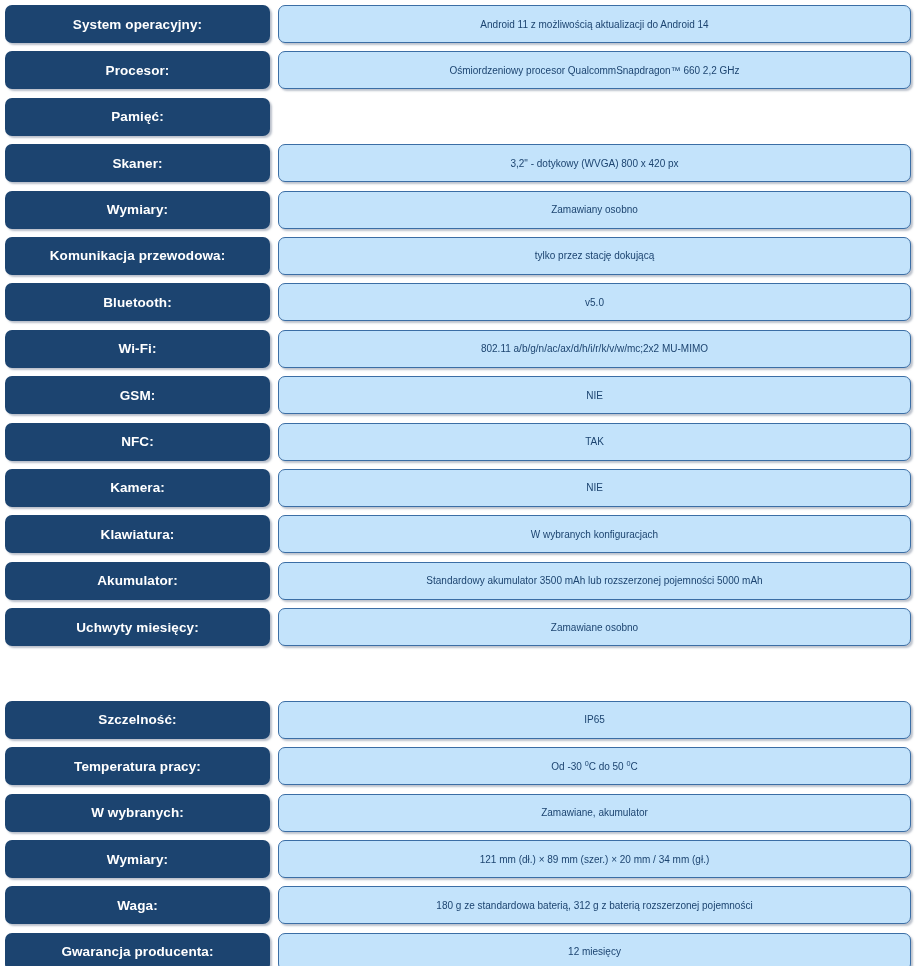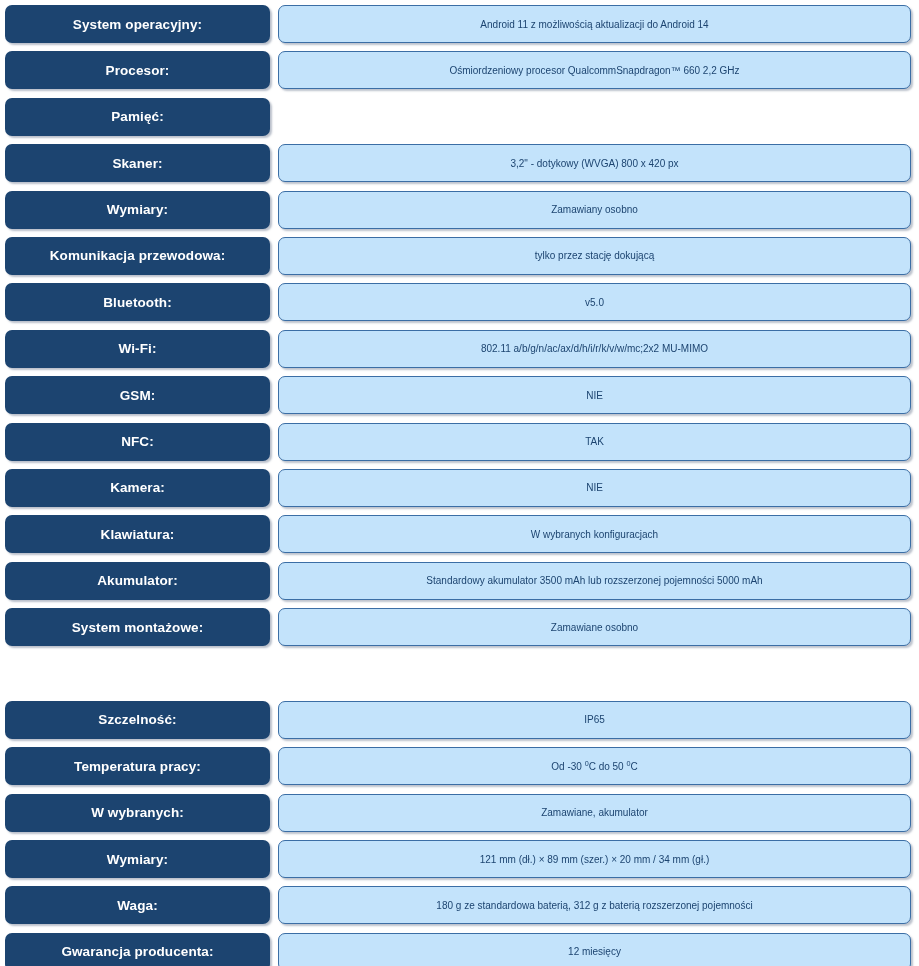--- a/index.html
+++ b/index.html
@@ -176,21 +176,21 @@
     <div class="spec-row">
       <div class="label-pill">
         <span>Akumulator:</span>
       </div>
       <div class="value-pill">
         <span class="val-text">Standardowy akumulator 3500 mAh lub rozszerzonej pojemności 5000 mAh</span>
       </div>
     </div>
     <div class="spec-row">
       <div class="label-pill">
-        <span>System montażowe:</span>
+        <span>Uchwyty miesięcy:</span>
       </div>
       <div class="value-pill">
         <span class="val-text">Zamawiane osobno</span>
       </div>
     </div>
     <div class="spec-row">
     </div>
     <div class="spec-row">
       <div class="label-pill">
         <span>Szczelność:</span>

